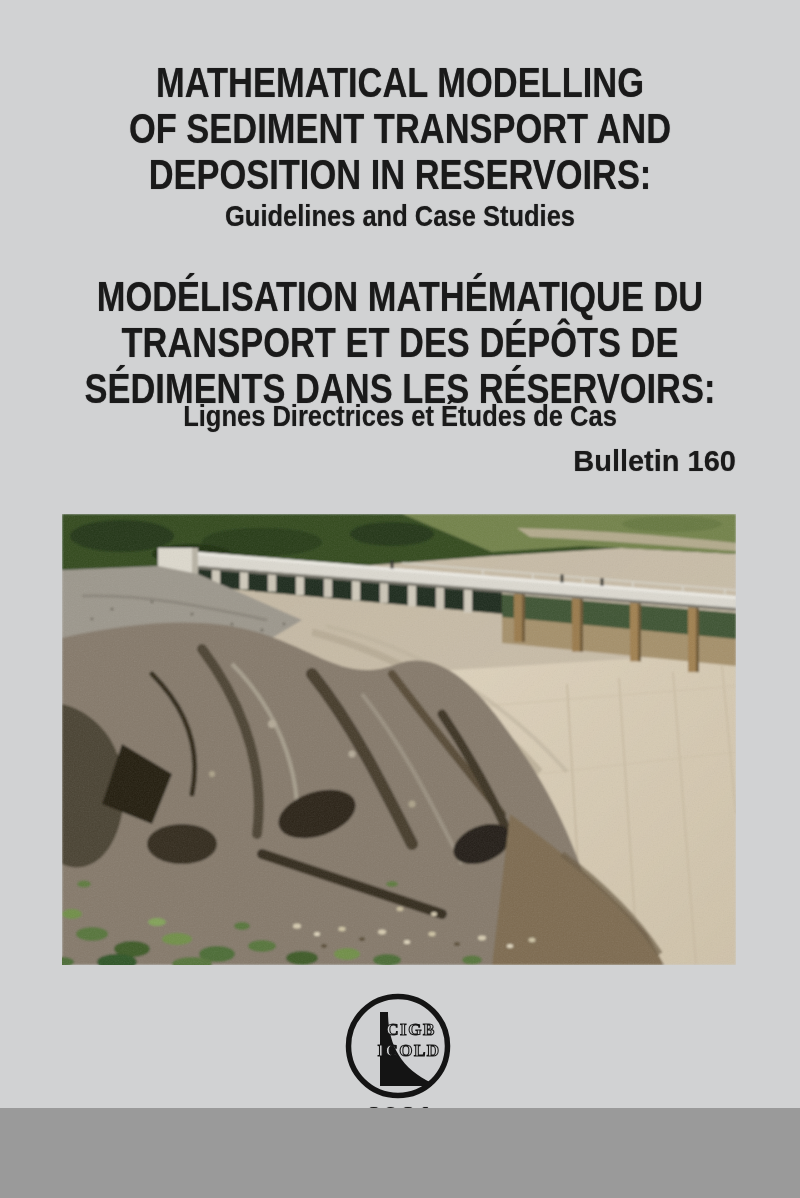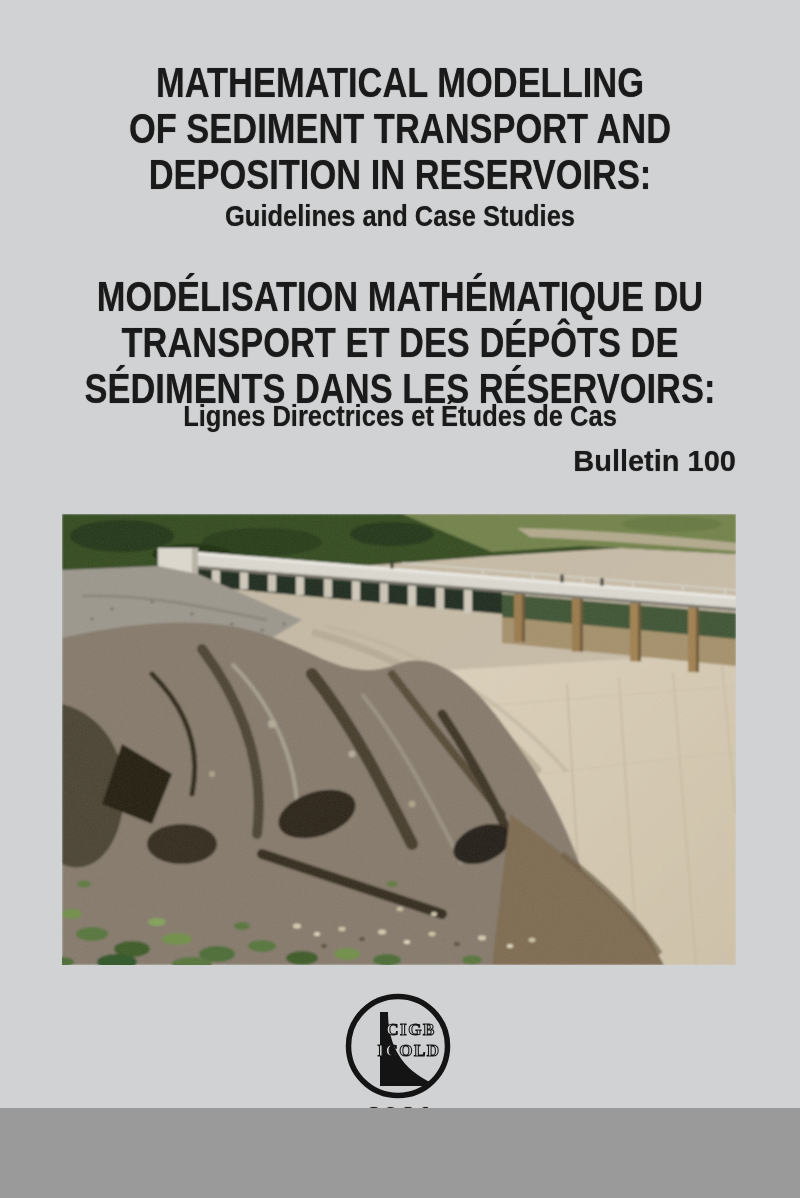--- a/index.html
+++ b/index.html
@@ -50,21 +50,21 @@
   </div>
   <div class="subtitle sub-en">Guidelines and Case Studies</div>
 
   <div class="titleline big t-fr">
     <div>MODÉLISATION MATHÉMATIQUE DU</div>
     <div>TRANSPORT ET DES DÉPÔTS DE</div>
     <div>SÉDIMENTS DANS LES RÉSERVOIRS:</div>
   </div>
   <div class="subtitle sub-fr">Lignes Directrices et Études de Cas</div>
 
-  <div class="bulletin">Bulletin 100</div>
+  <div class="bulletin">Bulletin 160</div>
 
   <div class="photo">
     <svg width="674" height="451" viewBox="0 0 674 451" xmlns="http://www.w3.org/2000/svg">
       <defs>
         <filter id="soft" x="-5%" y="-5%" width="110%" height="110%">
           <feGaussianBlur stdDeviation="0.8"></feGaussianBlur>
         </filter>
         <filter id="noiseF" x="0" y="0" width="100%" height="100%">
           <feTurbulence type="fractalNoise" baseFrequency="0.8" numOctaves="2" stitchTiles="stitch"></feTurbulence>
           <feColorMatrix type="saturate" values="0"></feColorMatrix>

